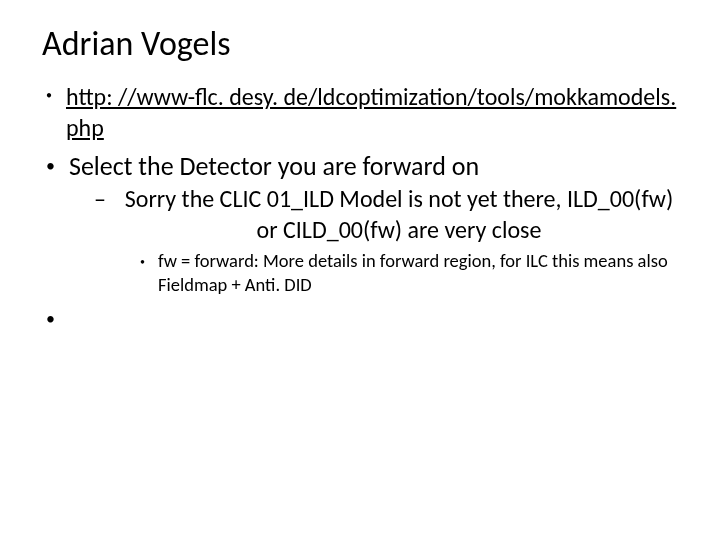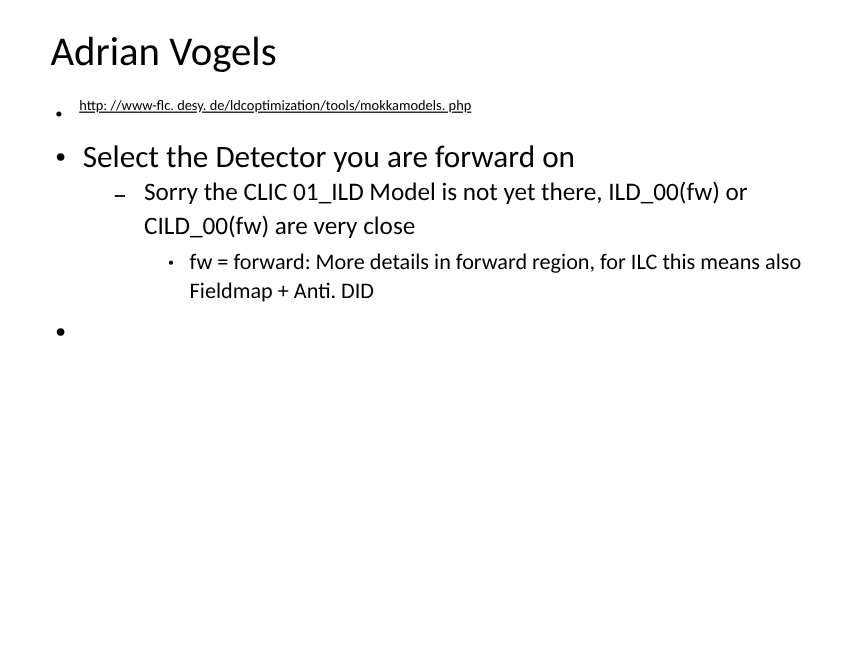--- a/index.html
+++ b/index.html
@@ -35,36 +35,37 @@
     }
     .lvl1 > li.small > .row > .bullet {
       font-size: 12px;
       line-height: 26px;
     }
     .lvl1 > li > .row > .txt {
       font-size: 26px;
       line-height: 1.28;
     }
     .lvl1 > li.small > .row > .txt {
-      font-size: 12px;
+      font-size: 24px;
     }
     .lvl2 { padding-left: 52px; }
     .lvl2 > li > .row {
       display: flex;
       align-items: flex-start;
       gap: 10px;
     }
     .lvl2 > li > .row > .bullet {
       font-size: 24px;
       line-height: 32px;
       min-width: 16px;
     }
     .lvl2 > li > .row > .txt {
-      font-size: 21px;
+      font-size: 24px;
       line-height: 1.3;
+      text-align: center;
     }
     .lvl3 { padding-left: 46px; margin-top: 4px; }
     .lvl3 > li > .row {
       display: flex;
       align-items: flex-start;
       gap: 10px;
     }
     .lvl3 > li > .row > .bullet {
       font-size: 10px;
       line-height: 26px;

